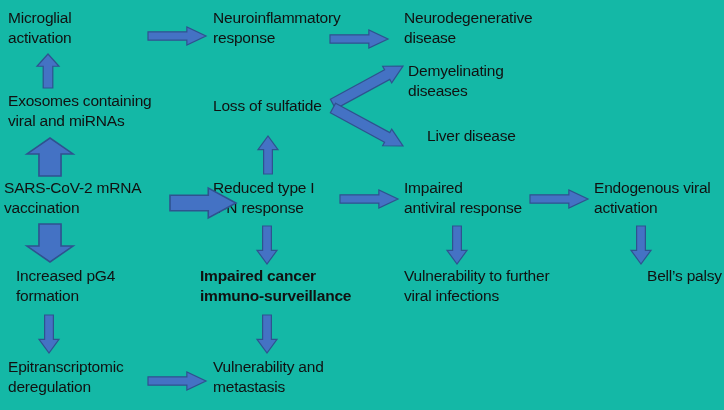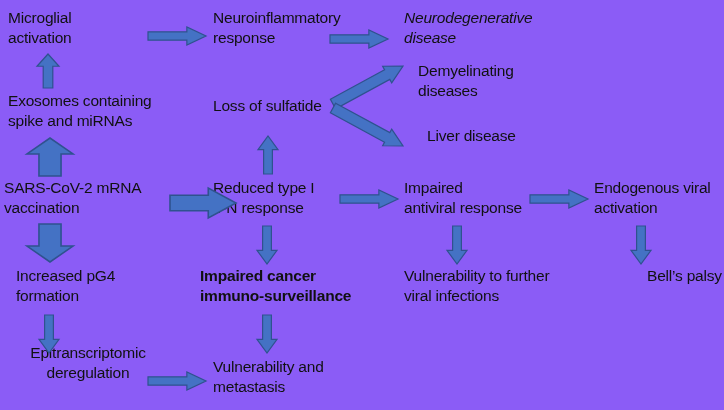--- a/index.html
+++ b/index.html
@@ -4,21 +4,21 @@
 <style>
   html, body {
     margin: 0;
     padding: 0;
     background: #ffffff;
   }
   #canvas {
     position: relative;
     width: 724px;
     height: 410px;
-    background: #8b5cf6;
+    background: #14b8a6;
     overflow: hidden;
     font-family: "Liberation Sans", sans-serif;
   }
   .node {
     position: absolute;
     color: #111111;
     font-size: 15.5px;
     line-height: 20px;
     font-weight: 400;
     letter-spacing: -0.2px;
@@ -35,44 +35,44 @@
 </style>
 </head>
 <body>
 
 <div id="canvas">
   <div id="nodes-layer">
       <div class="node" style="left: 8px; top: 8px; width: 135px;">Microglial
 activation</div>
       <div class="node" style="left: 213px; top: 8px; width: 170px;">Neuroinflammatory
 response</div>
-      <div class="node" style="left: 404px; top: 8px; width: 175px; font-style: italic;">Neurodegenerative
+      <div class="node" style="left: 404px; top: 8px; width: 175px;">Neurodegenerative
 disease</div>
       <div class="node" style="left: 8px; top: 91px; width: 175px;">Exosomes containing
-spike and miRNAs</div>
+viral and miRNAs</div>
       <div class="node" style="left: 213px; top: 96px; width: 140px;">Loss of sulfatide</div>
-      <div class="node" style="left: 408px; top: 61px; width: 140px; margin-left: 10px;">Demyelinating
+      <div class="node" style="left: 408px; top: 61px; width: 140px;">Demyelinating
 diseases</div>
       <div class="node" style="left: 427px; top: 126px; width: 130px;">Liver disease</div>
       <div class="node" style="left: 4px; top: 178px; width: 165px;">SARS-CoV-2 mRNA
 vaccination</div>
       <div class="node" style="left: 213px; top: 178px; width: 140px;">Reduced type I
 IFN response</div>
       <div class="node" style="left: 404px; top: 178px; width: 160px;">Impaired
 antiviral response</div>
       <div class="node" style="left: 594px; top: 178px; width: 135px;">Endogenous viral
 activation</div>
       <div class="node" style="left: 16px; top: 266px; width: 140px;">Increased pG4
 formation</div>
       <div class="node" style="left: 200px; top: 266px; width: 175px; font-weight: bold;">Impaired cancer
 immuno-surveillance</div>
       <div class="node" style="left: 404px; top: 266px; width: 180px;">Vulnerability to further
 viral infections</div>
       <div class="node" style="left: 624px; top: 266px; width: 110px; margin-left: 23px;">Bell’s palsy</div>
-      <div class="node" style="left: 8px; top: 343px; width: 160px; text-align: center;">Epitranscriptomic
+      <div class="node" style="left: 8px; top: 357px; width: 160px;">Epitranscriptomic
 deregulation</div>
       <div class="node" style="left: 213px; top: 357px; width: 165px;">Vulnerability and
 metastasis</div>
     </div>
   <div id="arrows-layer">
       <div class="arrow" style="left: 148px; top: 25px; width: 58px; height: 22px;">
         <svg width="58" height="22" viewBox="0 0 58 22">
           <path d="M0,6.82 L38.86,6.82 L38.86,2 L58,11 L38.86,20 L38.86,15.18 L0,15.18 Z" fill="#4472C4" stroke="#2F528F" stroke-width="1.2" stroke-linejoin="miter"></path>
         </svg>
       </div>

